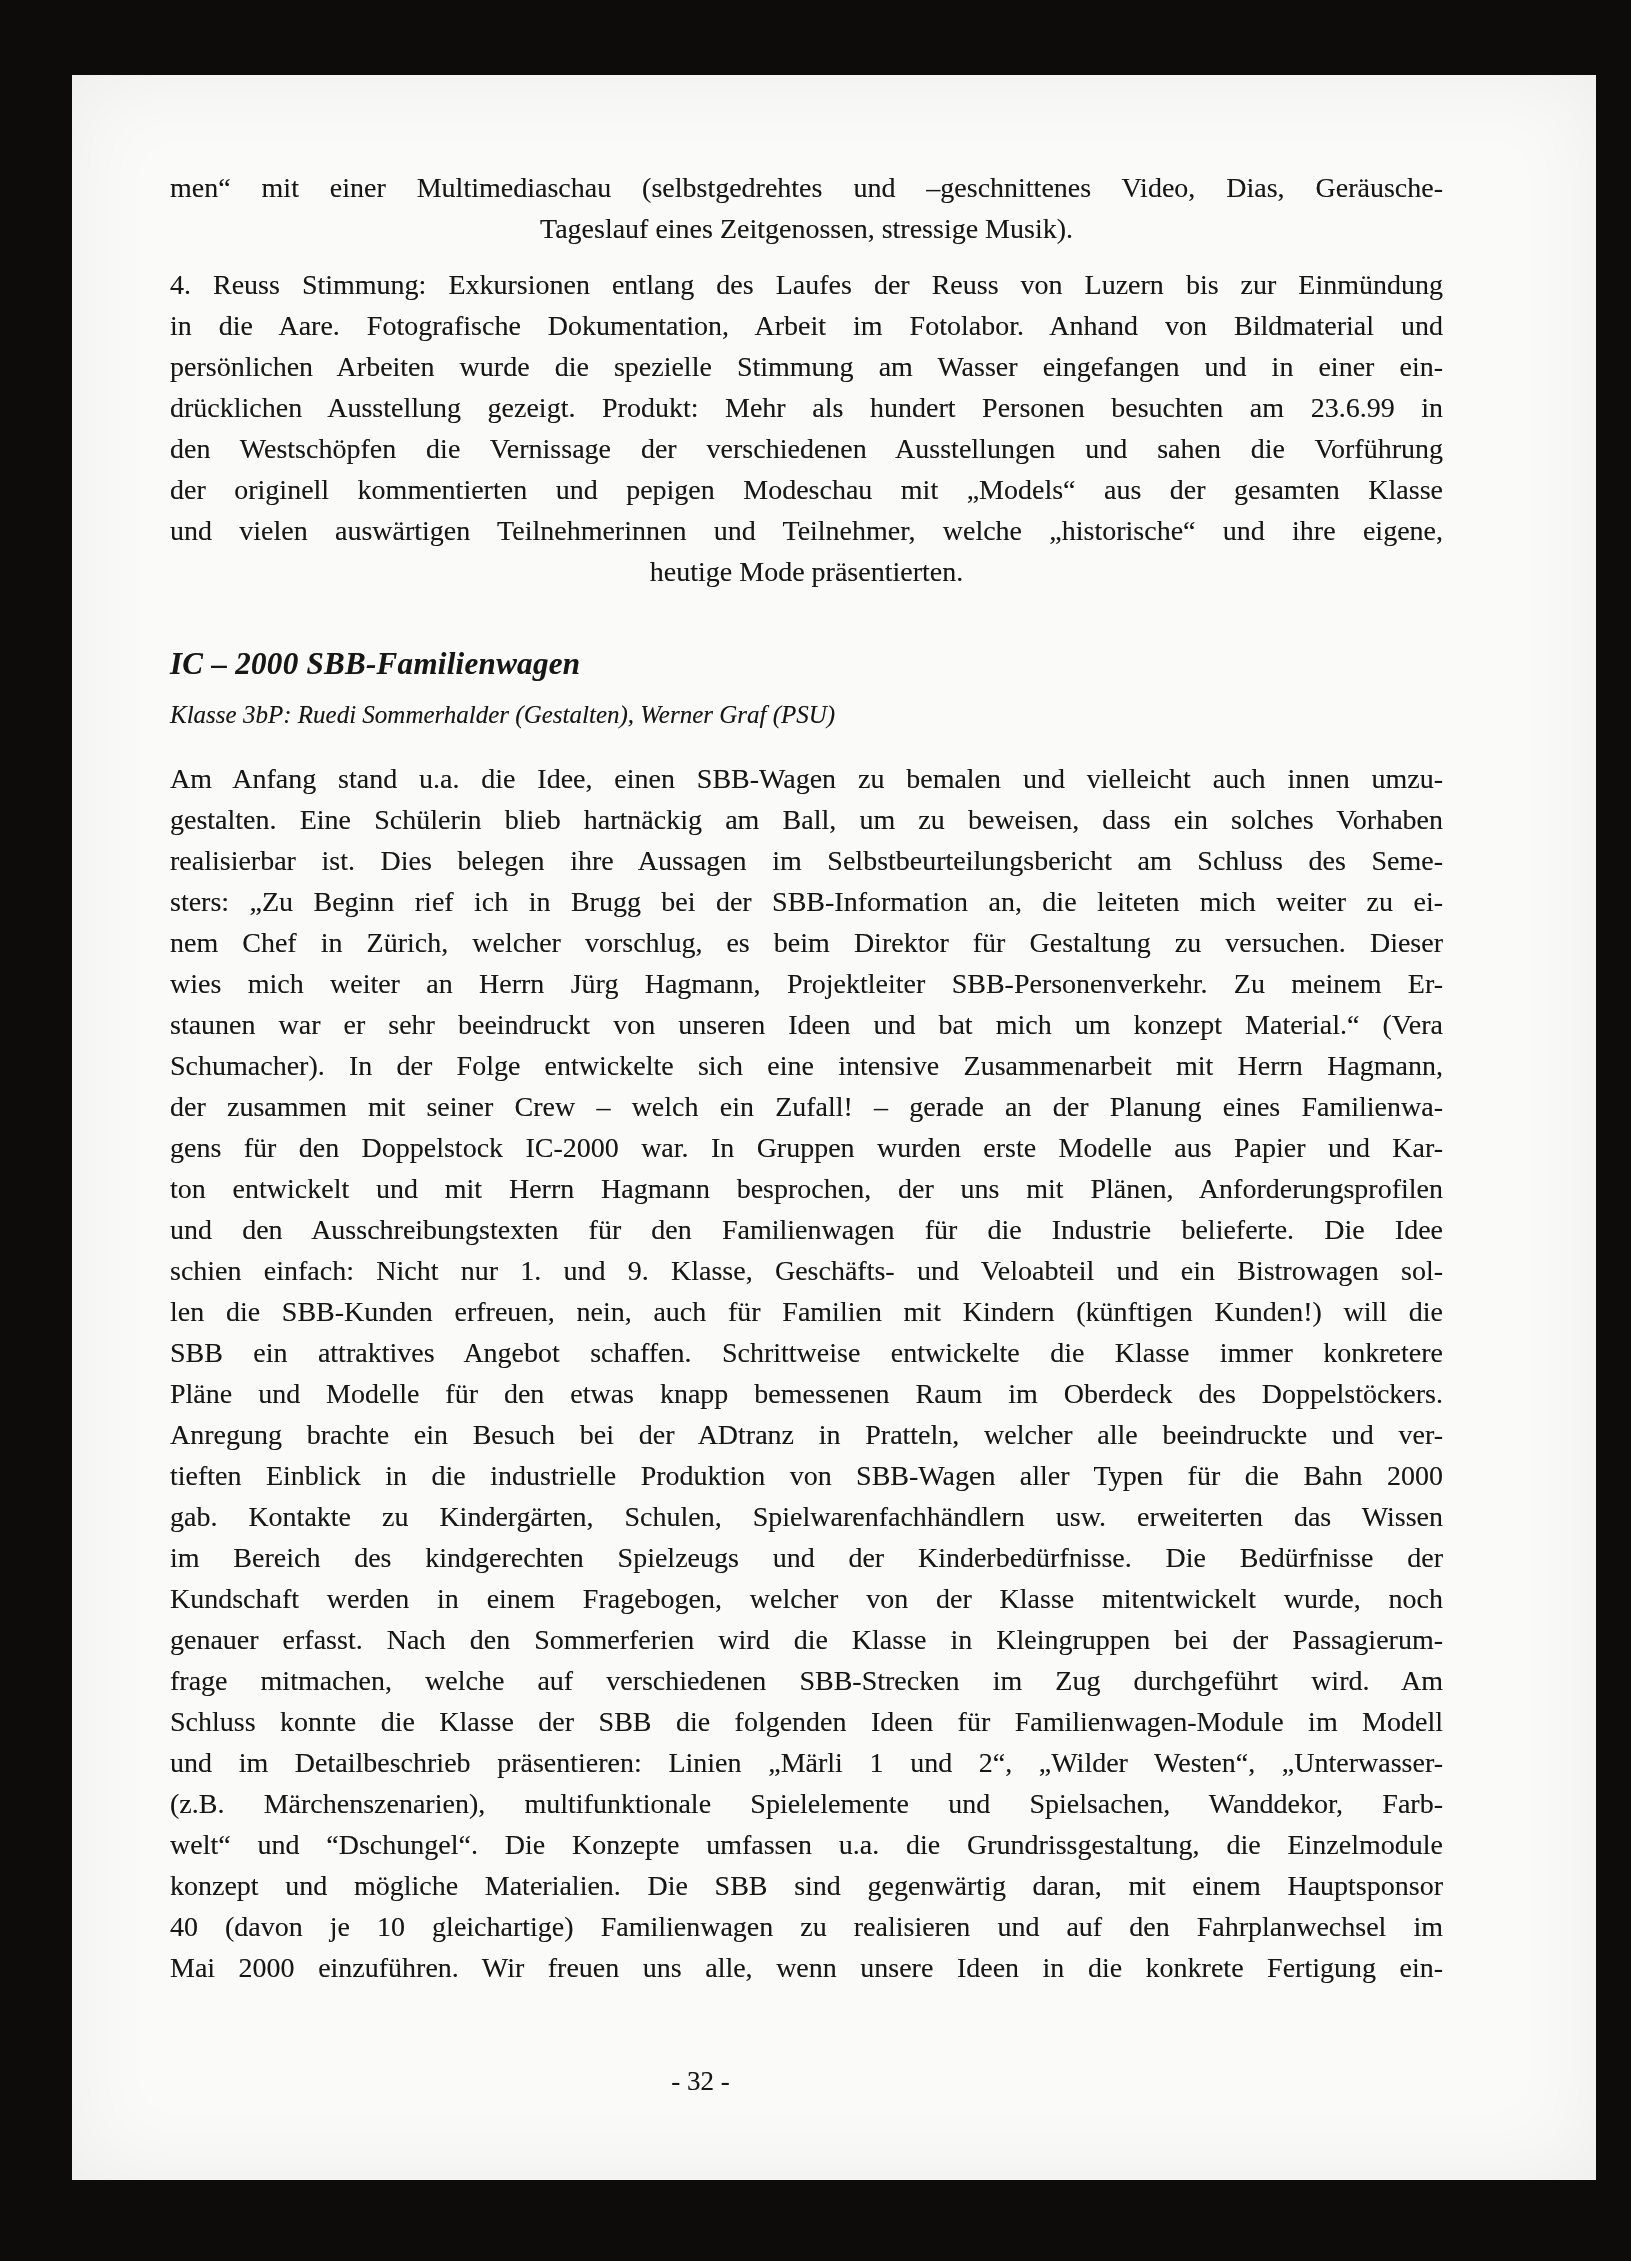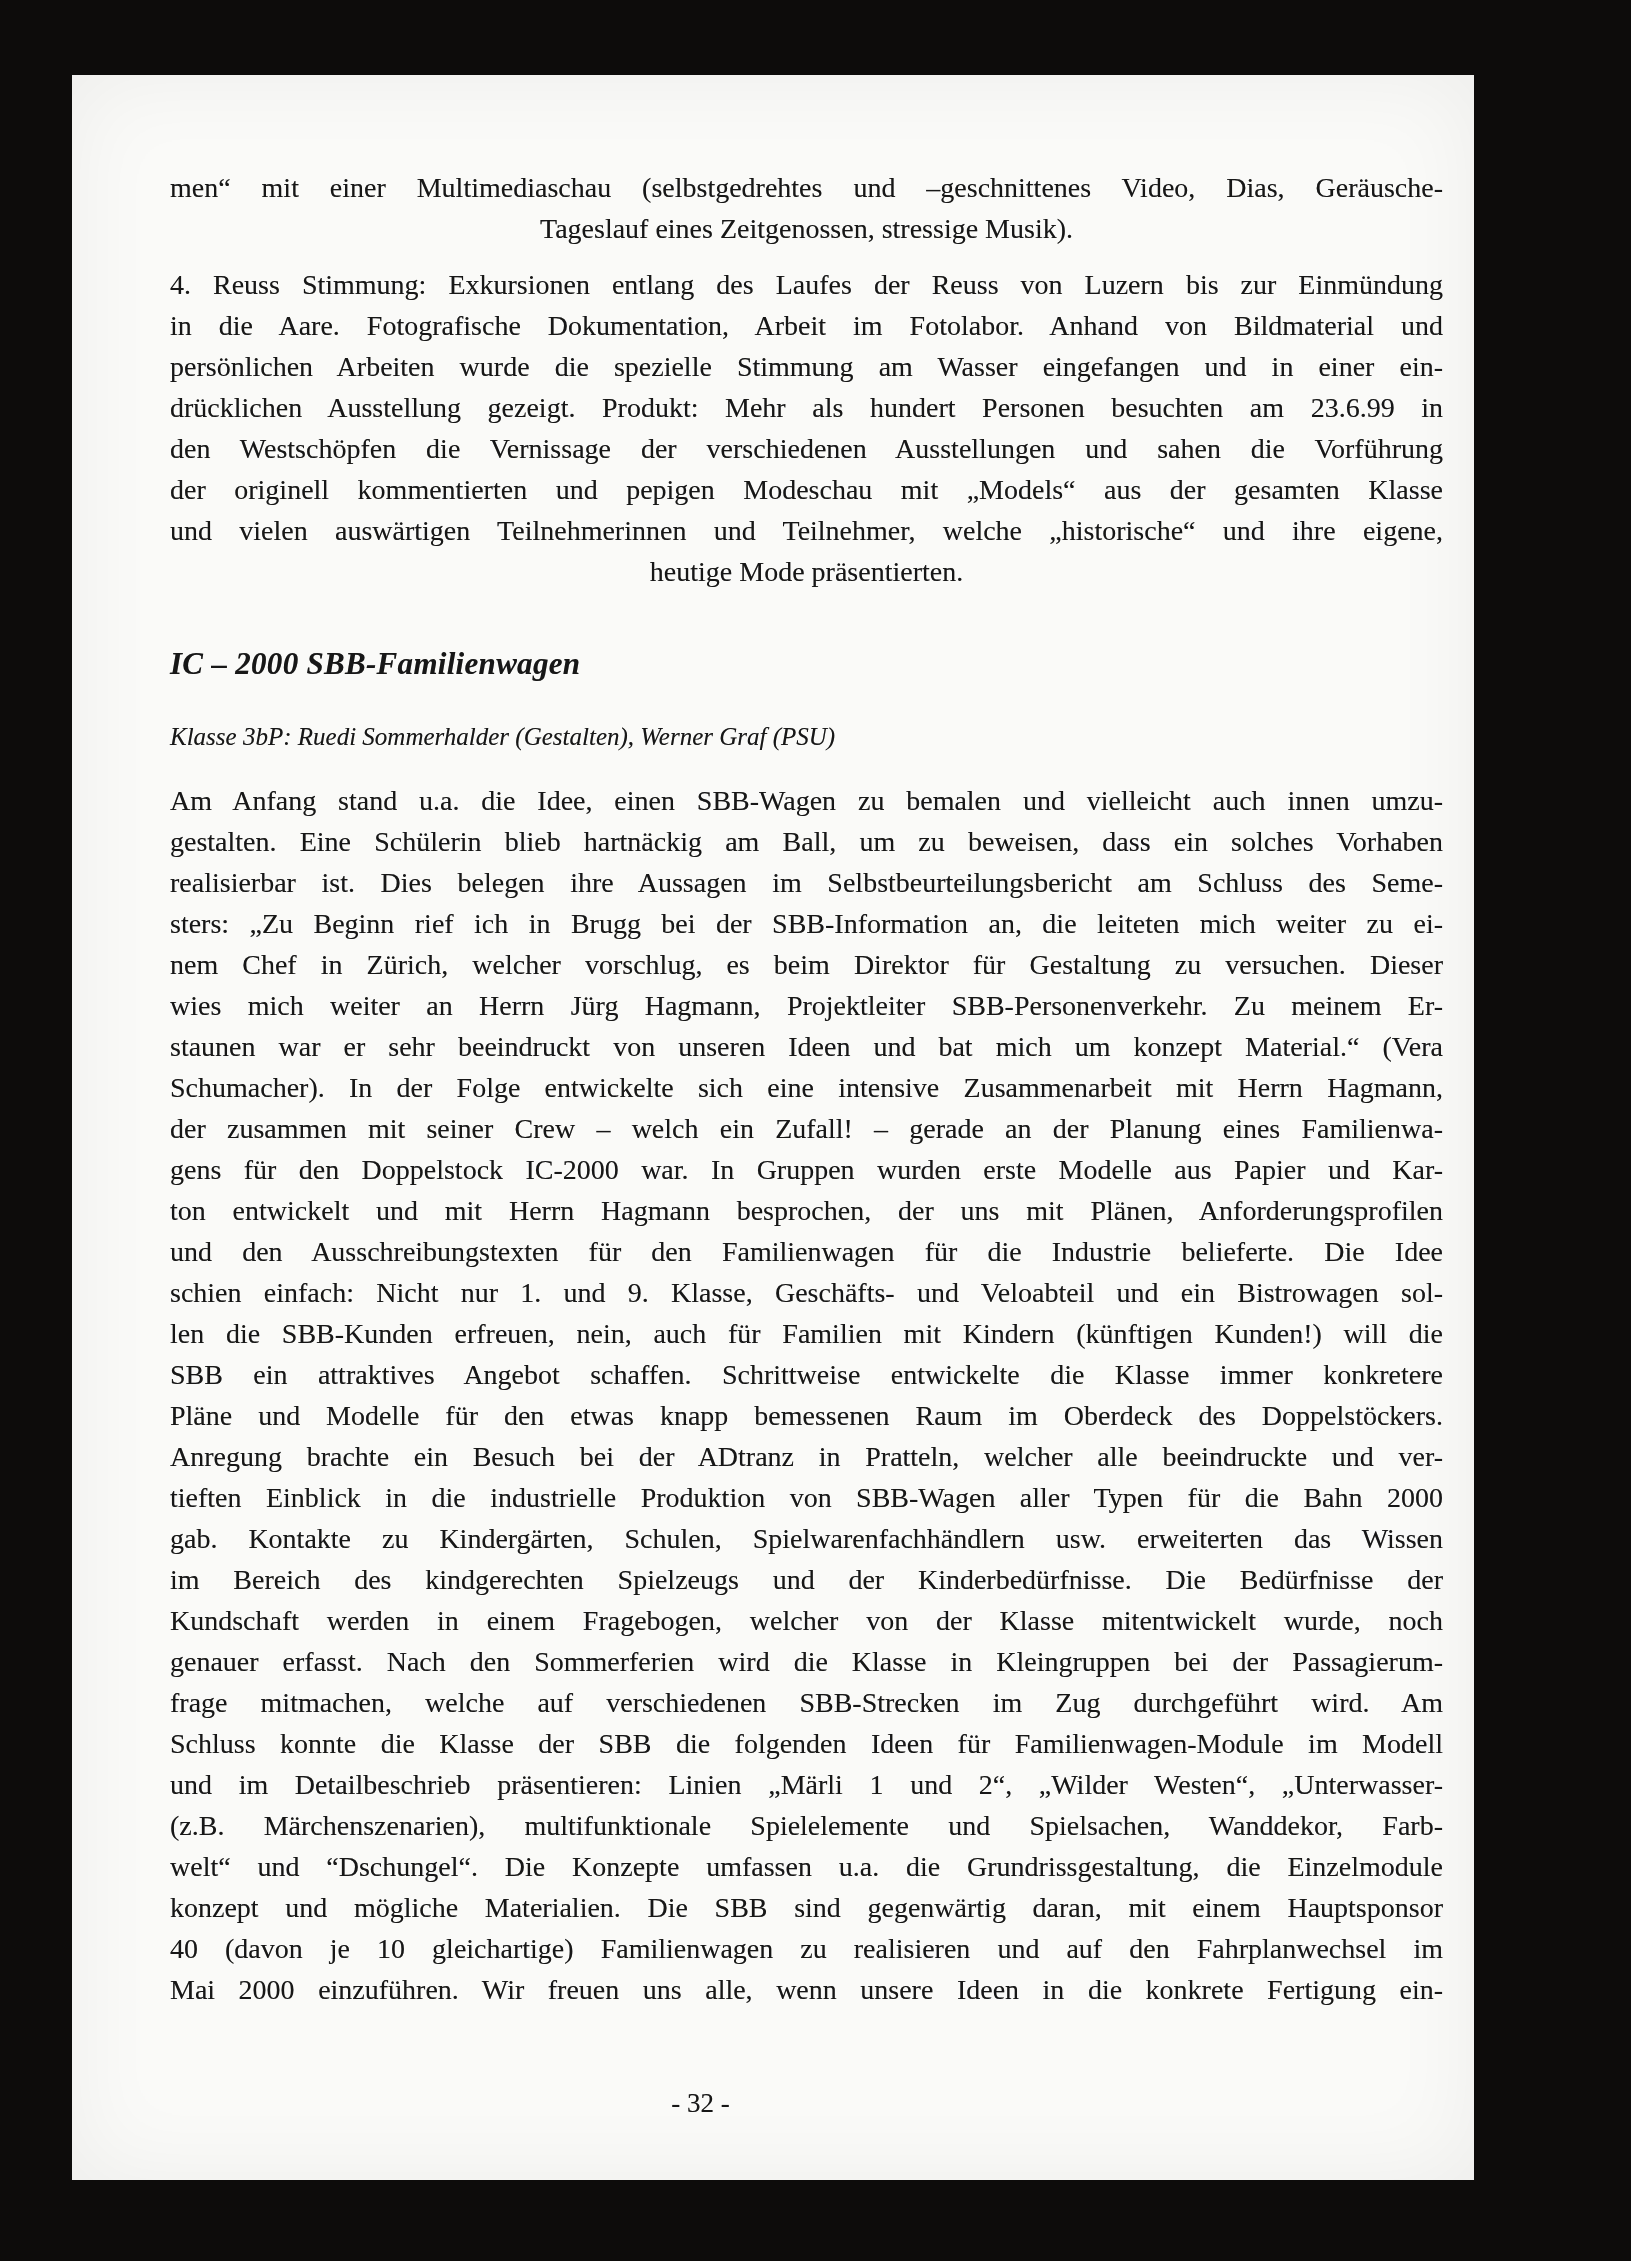--- a/index.html
+++ b/index.html
@@ -13,21 +13,21 @@
   }
   .scan-bg {
     position: absolute;
     inset: 0;
     background: var(--background, #0d0c0b);
   }
   .page {
     position: absolute;
     left: 72px;
     top: 75px;
-    width: 1402px;
+    width: 1524px;
     height: 2105px;
     background: var(--paper, #fafaf8);
     box-shadow: inset 0 0 90px rgba(0,0,0,0.055);
   }
   .content {
     position: absolute;
     left: 98px;
     top: 92px;
     width: 1273px;
     color: var(--ink, #171717);
@@ -41,21 +41,21 @@
   .line.last { text-align: center; text-align-last: auto; }
   .heading {
     margin-top: 51px;
     font-size: 31px;
     line-height: 42px;
     font-weight: bold;
     font-style: italic;
     letter-spacing: 0.3px;
   }
   .subheading {
-    margin-top: 32px;
+    margin-top: 10px;
     font-size: 25px;
     line-height: 39px;
     font-style: italic;
   }
   .subheading + .para { margin-top: 24px; }
   .footer {
     margin-top: 73px;
     text-align: center;
     transform: translateX(-106px);
     font-size: 27px;

